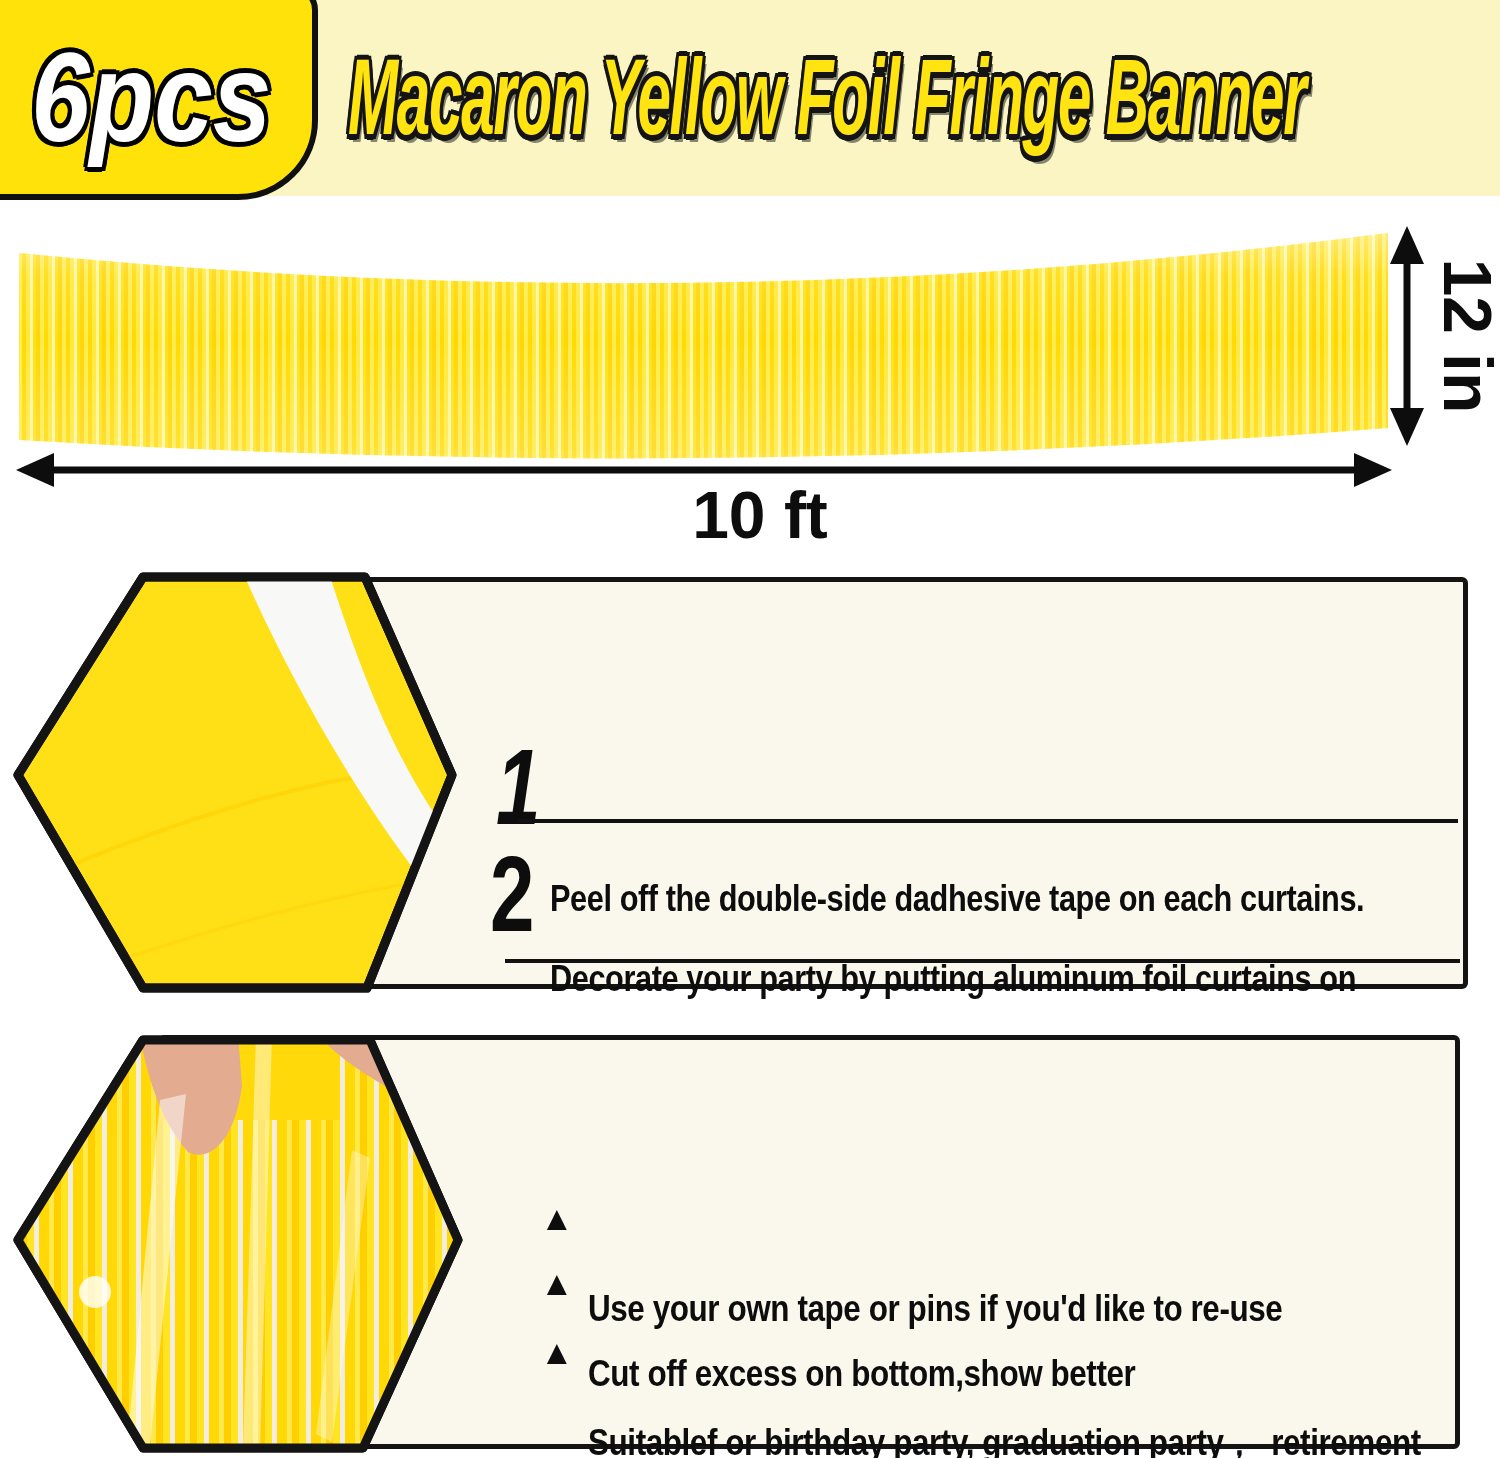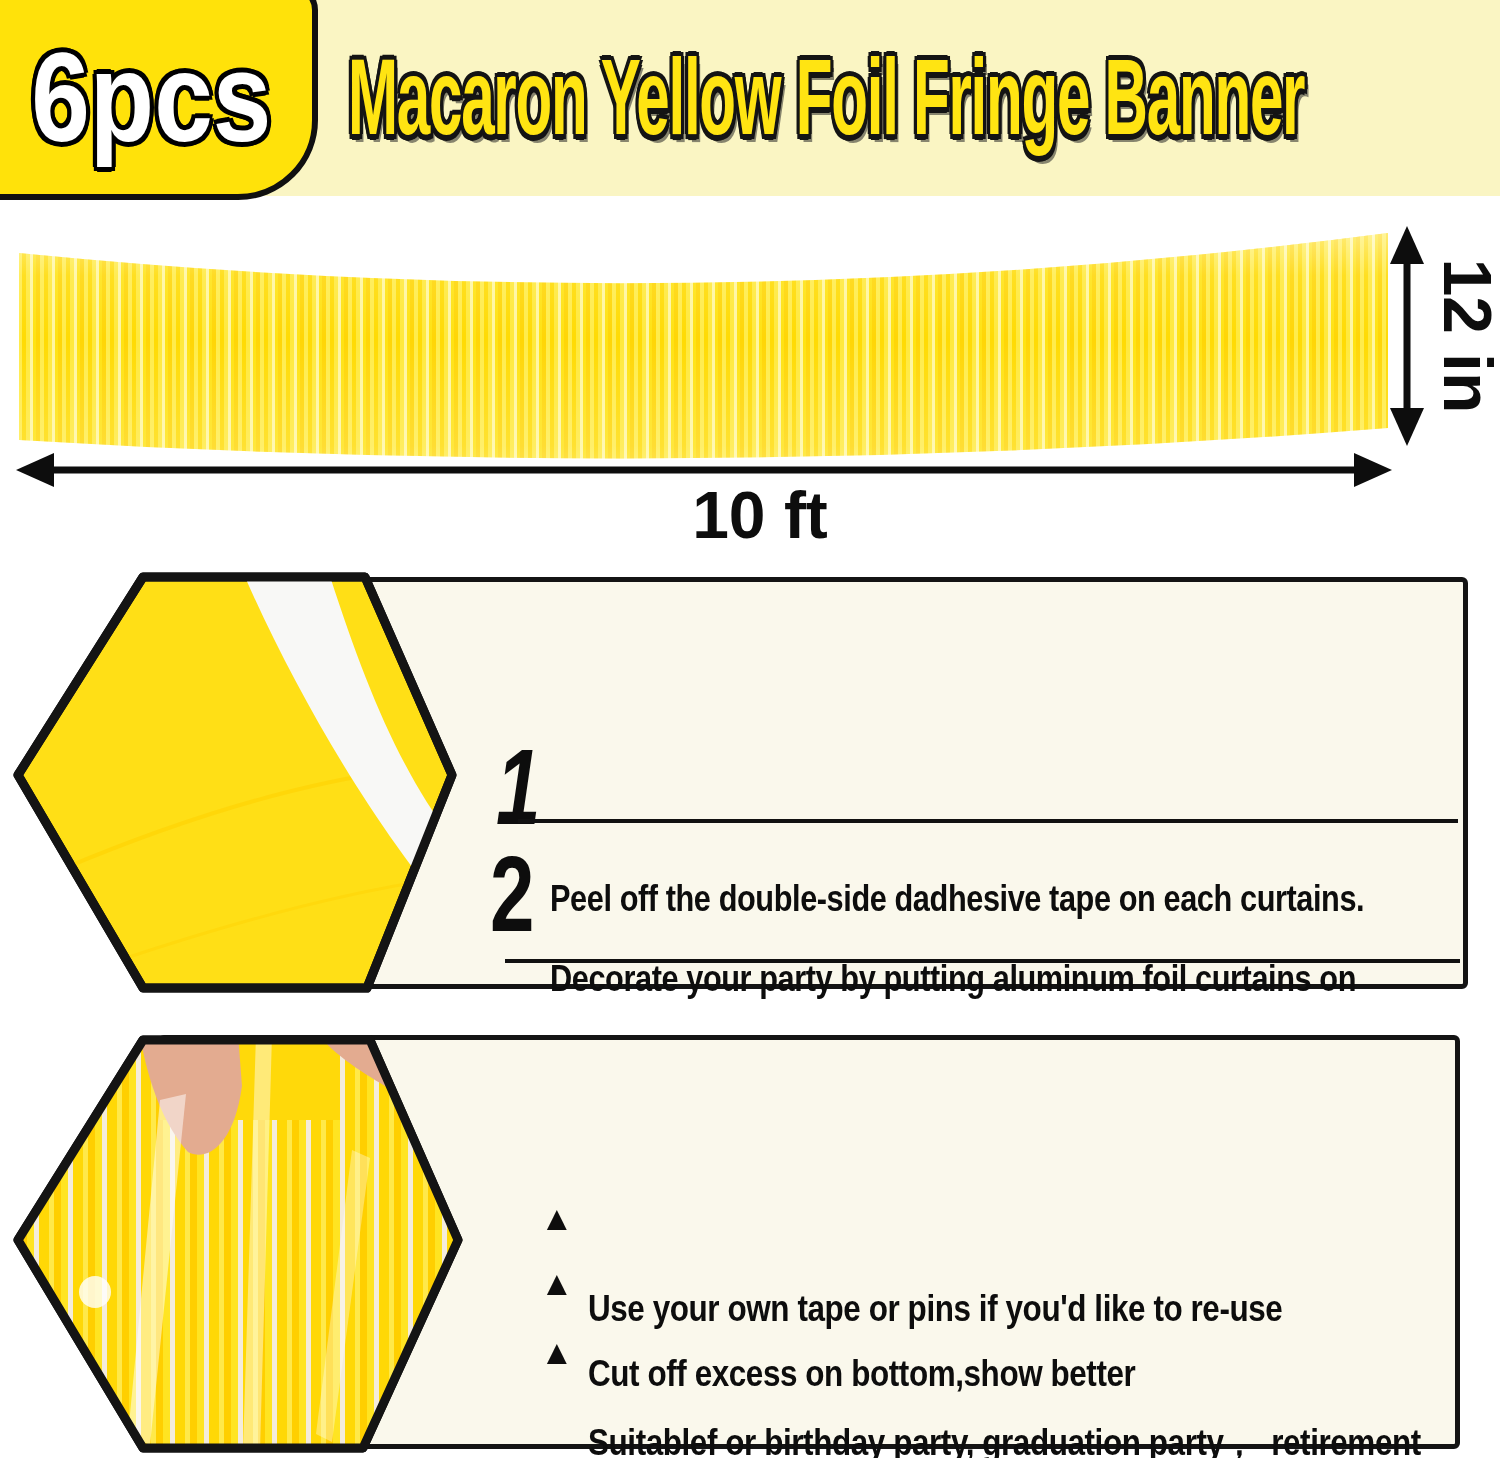--- a/index.html
+++ b/index.html
@@ -1,21 +1,21 @@
 <!DOCTYPE html>
 <html><head>
 <meta charset="utf-8">
 <style>
   html,body{margin:0;padding:0;background:#ffffff;}
   #canvas{
     position:relative;width:1500px;height:1458px;background:#ffffff;overflow:hidden;
     font-family:"Liberation Sans",sans-serif;color:#111;
   }
   
-  .band{position:absolute;left:0;top:0;width:1500px;height:196px;background:#faf5c3;}
+  .band{position:absolute;left:0;top:0;width:1500px;height:196px;background:#faf5c3;font-style:italic;}
   .badge{
     position:absolute;left:-16px;top:-16px;width:322px;height:204px;
     background:#ffe20a;border:6px solid #101010;border-radius:0 26px 80px 0;
     display:flex;align-items:center;justify-content:center;
   }
   .badge-text{
     font-size:124px;font-weight:800;color:#ffffff;line-height:1;padding-top:10px;
     display:inline-block;transform:scale(.85,1.02);
     text-shadow:-5px 0 #000,5px 0 #000,0 -5px #000,0 5px #000,
                 -4px -4px #000,4px 4px #000,-4px 4px #000,4px -4px #000;

